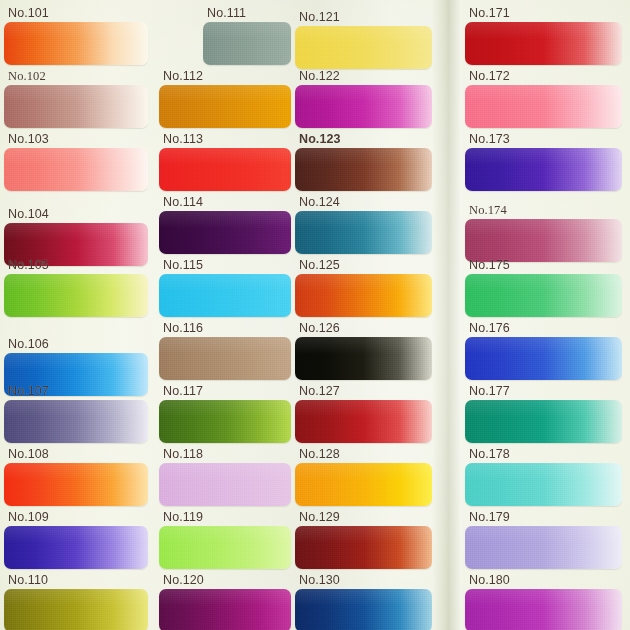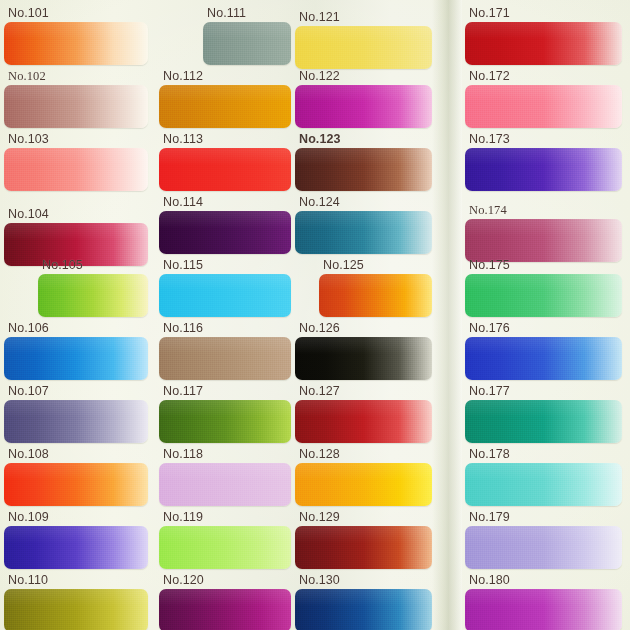--- a/index.html
+++ b/index.html
@@ -100,25 +100,25 @@
         <div class="swatch" style="background: linear-gradient(90deg, rgb(168, 106, 99) 0%, rgb(180, 124, 114) 22%, rgb(199, 154, 142) 50%, rgb(230, 205, 194) 76%, rgb(251, 247, 238) 100%);"></div>
       </div>
       <div class="cell" style="top: 130px;">
         <div class="swatch-label">No.103</div>
         <div class="swatch" style="background: linear-gradient(90deg, rgb(244, 115, 109) 0%, rgb(246, 125, 117) 22%, rgb(249, 150, 142) 50%, rgb(252, 203, 198) 76%, rgb(253, 246, 241) 100%);"></div>
       </div>
       <div class="cell" style="top: 193px; margin-top: 12px;">
         <div class="swatch-label">No.104</div>
         <div class="swatch" style="background: linear-gradient(90deg, rgb(109, 15, 28) 0%, rgb(138, 18, 38) 22%, rgb(184, 24, 58) 50%, rgb(217, 74, 110) 76%, rgb(246, 195, 207) 100%);"></div>
       </div>
-      <div class="cell" style="top: 256px; margin-left: 34px;">
+      <div class="cell" style="top: 256px;">
         <div class="swatch-label">No.105</div>
         <div class="swatch" style="background: linear-gradient(90deg, rgb(99, 187, 34) 0%, rgb(120, 198, 42) 22%, rgb(166, 214, 57) 50%, rgb(216, 233, 106) 76%, rgb(248, 244, 194) 100%);"></div>
       </div>
-      <div class="cell" style="top: 319px;">
+      <div class="cell" style="top: 335px;">
         <div class="swatch-label">No.106</div>
         <div class="swatch" style="background: linear-gradient(90deg, rgb(16, 89, 180) 0%, rgb(15, 103, 196) 22%, rgb(27, 141, 221) 50%, rgb(70, 184, 238) 76%, rgb(189, 231, 250) 100%);"></div>
       </div>
       <div class="cell" style="top: 382px;">
         <div class="swatch-label">No.107</div>
         <div class="swatch" style="background: linear-gradient(90deg, rgb(79, 74, 122) 0%, rgb(93, 88, 134) 22%, rgb(126, 122, 163) 50%, rgb(179, 176, 203) 76%, rgb(236, 234, 242) 100%);"></div>
       </div>
       <div class="cell" style="top: 445px;">
         <div class="swatch-label">No.108</div>
         <div class="swatch" style="background: linear-gradient(90deg, rgb(242, 45, 16) 0%, rgb(244, 66, 26) 22%, rgb(247, 108, 29) 50%, rgb(250, 166, 55) 76%, rgb(253, 227, 168) 100%);"></div>
@@ -184,21 +184,21 @@
         <div class="swatch" style="background: linear-gradient(90deg, rgb(168, 21, 143) 0%, rgb(180, 26, 152) 22%, rgb(199, 41, 168) 50%, rgb(221, 92, 191) 76%, rgb(245, 198, 228) 100%);"></div>
       </div>
       <div class="cell" style="top: 130px; font-weight: bold;">
         <div class="swatch-label">No.123</div>
         <div class="swatch" style="background: linear-gradient(90deg, rgb(77, 34, 27) 0%, rgb(92, 41, 31) 22%, rgb(122, 58, 39) 50%, rgb(169, 106, 75) 76%, rgb(233, 205, 184) 100%);"></div>
       </div>
       <div class="cell" style="top: 193px;">
         <div class="swatch-label">No.124</div>
         <div class="swatch" style="background: linear-gradient(90deg, rgb(25, 96, 122) 0%, rgb(28, 106, 133) 22%, rgb(43, 131, 156) 50%, rgb(99, 179, 196) 76%, rgb(211, 232, 234) 100%);"></div>
       </div>
-      <div class="cell" style="top: 256px; margin-left: 24px;">
+      <div class="cell" style="top: 256px;">
         <div class="swatch-label">No.125</div>
         <div class="swatch" style="background: linear-gradient(90deg, rgb(207, 59, 19) 0%, rgb(219, 74, 19) 22%, rgb(236, 122, 13) 50%, rgb(248, 171, 10) 76%, rgb(253, 231, 125) 100%);"></div>
       </div>
       <div class="cell" style="top: 319px; padding-left: 39px;">
         <div class="swatch-label">No.126</div>
         <div class="swatch" style="background: linear-gradient(90deg, rgb(10, 10, 6) 0%, rgb(13, 13, 8) 22%, rgb(28, 28, 18) 50%, rgb(86, 86, 74) 76%, rgb(213, 213, 200) 100%);"></div>
       </div>
       <div class="cell" style="top: 382px; text-align: center;">
         <div class="swatch-label">No.127</div>
         <div class="swatch" style="background: linear-gradient(90deg, rgb(139, 19, 21) 0%, rgb(155, 22, 25) 22%, rgb(191, 29, 33) 50%, rgb(224, 74, 74) 76%, rgb(249, 207, 200) 100%);"></div>

